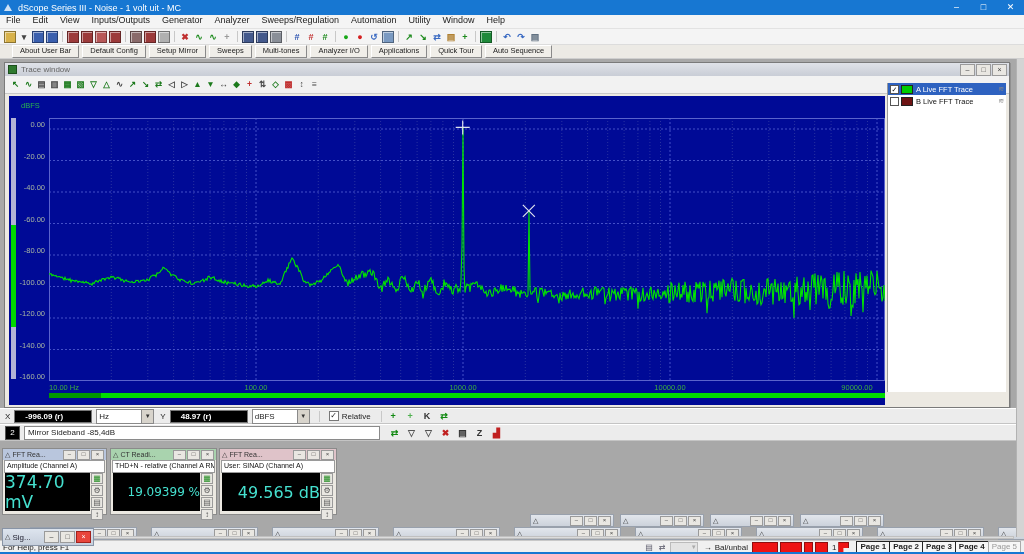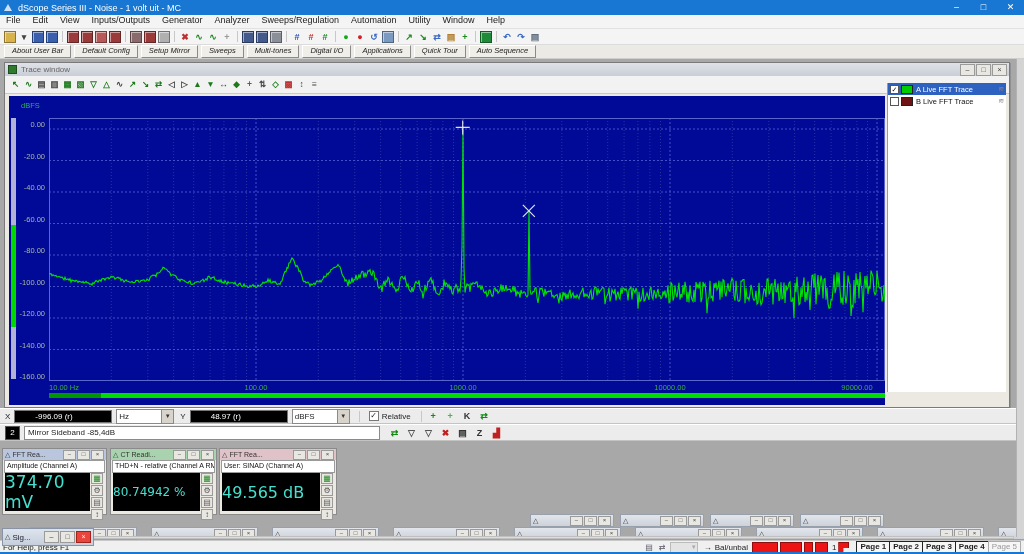--- a/index.html
+++ b/index.html
@@ -19,21 +19,21 @@
            display:flex;align-items:flex-start;font-size:9px;color:#222;border-bottom:1px solid #e2e2e2;}
   .menu-item{padding:0 6px;}
   
   .toolbar{position:absolute;left:0;top:29px;width:1024px;height:16px;background:#f4f4f4;
            display:flex;align-items:center;border-bottom:1px solid #dcdcdc;padding-left:3px;box-sizing:border-box;}
   .tbi{width:12px;height:12px;margin:0 1px;font-size:9px;line-height:12px;text-align:center;font-weight:bold;}
   .blk-icon{border:1px solid rgba(0,0,0,.35);box-sizing:border-box;box-shadow:inset 1px 1px 0 rgba(255,255,255,.5);}
   .tb-sep{width:1px;height:11px;background:#c8c8c8;margin:0 3px;}
   
   .userbar{position:absolute;left:0;top:45px;width:1024px;height:14px;background:#eceae5;
-           display:flex;align-items:center;padding-left:4px;box-sizing:border-box;border-bottom:1px solid #cfcfcf;font-style:italic;}
+           display:flex;align-items:center;padding-left:12px;box-sizing:border-box;border-bottom:1px solid #cfcfcf;}
   .ub-btn{height:11px;line-height:10px;font-size:7.5px;color:#222;background:#f0eee9;padding:0 7px;margin-right:3px;
           border:1px solid;border-color:#fff #8a8a8a #8a8a8a #fff;}
   
   .trace-win{position:absolute;left:4px;top:62px;width:1006px;height:346px;background:#ece9e2;
              border:1px solid #7a7a7a;box-sizing:border-box;box-shadow:1px 1px 0 #909090;}
   .tw-title{position:absolute;left:0;top:0;width:100%;height:13px;display:flex;align-items:center;
             background:linear-gradient(#dfe2e8,#c9cdd6);font-size:8px;color:#666;border-bottom:1px solid #b4b4b4;}
   .tw-icon{width:7px;height:7px;background:#2f7a2f;margin:0 4px 0 3px;border:1px solid #1c4f1c;}
   .tw-btns{margin-left:auto;display:flex;margin-right:2px;}
   .mini-btn{width:13px;height:10px;background:#e9e7e2;border:1px solid #9a9a9a;font-size:7px;line-height:9px;
@@ -51,41 +51,41 @@
   .ylab{position:absolute;width:38px;text-align:right;font-size:7.5px;color:#aab8a2;}
   .xlab{position:absolute;top:320px;font-size:7.5px;color:#3cb13c;white-space:nowrap;}
   .unit-lab{position:absolute;left:16px;top:38px;font-size:7.5px;color:#27b34f;}
   .vmeter{position:absolute;left:6px;top:55px;width:5px;height:261px;background:#b2b2d6;}
   .vmeter-fill{position:absolute;left:0;width:5px;background:#00d800;}
   .hbar{position:absolute;left:44px;top:330px;width:836px;height:5px;background:#00dc00;}
   .hbar-cap{position:absolute;left:0;top:0;width:52px;height:5px;background:#009600;}
   
   .cursorbar{position:absolute;left:0;width:1016px;height:16px;background:#ececec;display:flex;align-items:center;
              font-size:8px;color:#222;border-top:1px solid #fff;border-bottom:1px solid #c4c4c4;padding-left:5px;box-sizing:border-box;}
-  .cb-val{background:#000;color:#fff;font-size:8px;width:56px;height:11px;line-height:11px;padding:0 20px;
-          border:1px solid #777;margin:0 4px;overflow:hidden;white-space:nowrap;}
+  .cb-val{background:#000;color:#fff;font-size:8px;width:56px;height:11px;line-height:11px;padding:0 10px;
+          border:1px solid #777;margin:0 4px;overflow:hidden;white-space:nowrap;font-weight:bold;}
   .cb-combo{width:56px;height:13px;background:#fff;border:1px solid #8a8a8a;display:flex;align-items:center;
             font-size:8px;margin-right:6px;}
   .cb-combo .txt{flex:1;padding-left:2px;}
   .combo-btn{width:11px;height:100%;background:#d8d4cc;border-left:1px solid #8a8a8a;font-size:6px;
              text-align:center;line-height:12px;color:#333;}
   .chk{width:8px;height:8px;background:#fff;border:1px solid #777;font-size:8px;line-height:8px;text-align:center;margin:0 3px 0 6px;}
   .cbi{width:13px;height:12px;margin:0 2px;text-align:center;font-size:9px;line-height:12px;font-weight:bold;}
   .idx-box{width:13px;height:12px;background:#000;color:#fff;font-size:8px;text-align:center;line-height:12px;border:1px solid #555;}
   .marker-field{width:348px;height:12px;background:#fff;border:1px solid #8a8a8a;font-size:8px;line-height:12px;
                 padding:0 3px;margin:0 6px 0 4px;overflow:hidden;white-space:nowrap;}
   
   .readout{position:absolute;top:448px;height:67px;background:#ece9e2;border:1px solid #8a8a8a;box-sizing:border-box;}
   .ro-title{height:11px;display:flex;align-items:center;font-size:7px;color:#333;padding-left:2px;}
   .ro-tri{font-size:7px;margin-right:2px;color:#333;}
   .ro-btn{width:11px;height:8px;background:#e9e7e2;border:1px solid #9a9a9a;font-size:6px;line-height:7px;text-align:center;color:#444;margin-left:1px;}
   .ro-label{height:11px;background:#fff;border:1px solid #9a9a9a;font-size:7px;line-height:10px;padding-left:2px;
             margin:0 1px;overflow:hidden;white-space:nowrap;color:#111;}
   .ro-body{position:absolute;left:2px;top:24px;bottom:3px;right:16px;background:#000;display:flex;
-           align-items:center;justify-content:flex-start;color:#45e0cf;font-family:"DejaVu Sans",sans-serif;}
+           align-items:center;justify-content:flex-end;color:#45e0cf;font-family:"DejaVu Sans",sans-serif;}
   .ro-side{position:absolute;right:2px;top:24px;width:13px;display:flex;flex-direction:column;}
   .ro-sbtn{width:12px;height:11px;background:#e9e7e2;border:1px solid #9a9a9a;font-size:8px;line-height:10px;
            text-align:center;margin-bottom:1px;box-sizing:border-box;}
   
   .minbar{position:absolute;height:13px;background:linear-gradient(#e2e6ec,#ccd2db);border:1px solid #98a0ac;
           display:flex;align-items:center;font-size:7px;color:#667;box-sizing:border-box;padding-left:2px;}
   .sig-win{position:absolute;left:2px;top:528px;width:92px;height:18px;background:linear-gradient(#dde4ee,#c6cfdc);
            border:1px solid #8894a6;display:flex;align-items:center;font-size:8px;color:#223;box-sizing:border-box;padding-left:2px;z-index:5;}
   .close-red{background:#e8453c !important;color:#fff !important;border-color:#a2221c !important;}
   
@@ -178,21 +178,21 @@
       <span class="tbi" style="color: rgb(58, 106, 194);">↷</span>
       <span class="tbi" style="color: rgb(96, 112, 128);">▤</span>
     </div>
 
   <div class="userbar" id="userbar">
       <span class="ub-btn">About User Bar</span>
       <span class="ub-btn">Default Config</span>
       <span class="ub-btn">Setup Mirror</span>
       <span class="ub-btn">Sweeps</span>
       <span class="ub-btn">Multi-tones</span>
-      <span class="ub-btn">Digital I/O</span>
+      <span class="ub-btn">Analyzer I/O</span>
       <span class="ub-btn">Applications</span>
       <span class="ub-btn">Quick Tour</span>
       <span class="ub-btn">Auto Sequence</span>
     </div>
 
   <div class="trace-win" id="trace-win">
     <div class="tw-title">
       <span class="tw-icon"></span>
       <span>Trace window</span>
       <span class="tw-btns">
@@ -343,21 +343,21 @@
           <span class="ro-tri">△</span>
           <span>CT Readi...</span>
           <span class="tw-btns">
             <span class="ro-btn">–</span>
             <span class="ro-btn">□</span>
             <span class="ro-btn">×</span>
           </span>
         </div>
         <div class="ro-label">THD+N - relative (Channel A RMS)</div>
         <div class="ro-body">
-          <span style="font-size: 12px;">80.74942 %</span>
+          <span style="font-size: 12px;">19.09399 %</span>
         </div>
         <div class="ro-side">
           <span class="ro-sbtn" style="color: rgb(28, 138, 28);">▦</span>
           <span class="ro-sbtn" style="color: rgb(85, 85, 85);">⚙</span>
           <span class="ro-sbtn" style="color: rgb(85, 85, 85);">▤</span>
           <span class="ro-sbtn" style="color: rgb(85, 85, 85);">↕</span>
         </div>
       </div>
       <div class="readout" style="left: 219px; width: 118px;">
         <div class="ro-title" style="background: rgb(223, 195, 201);">

